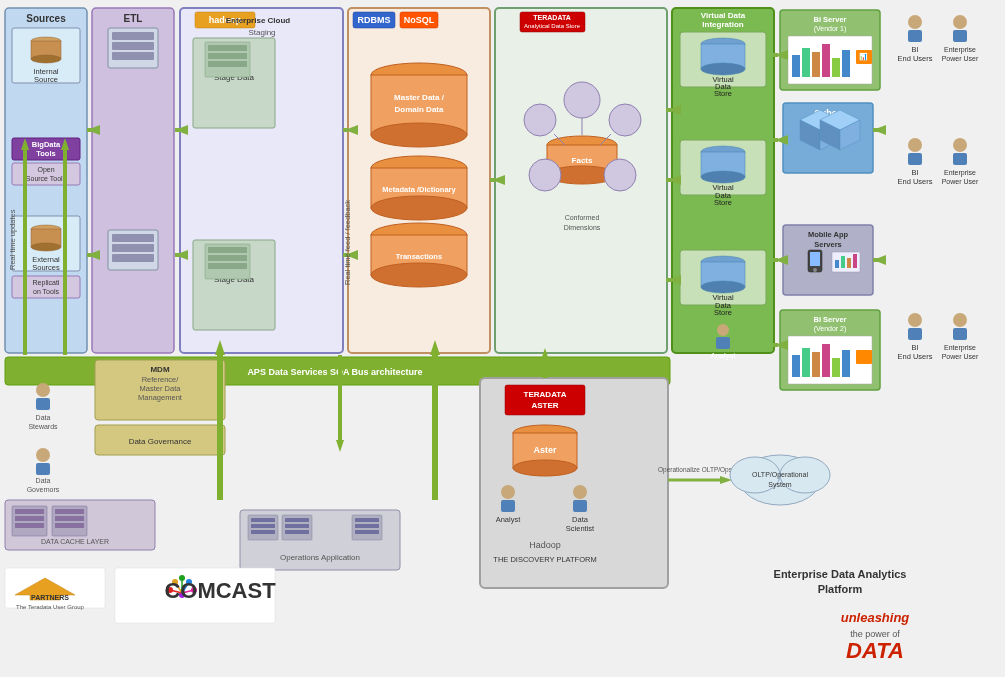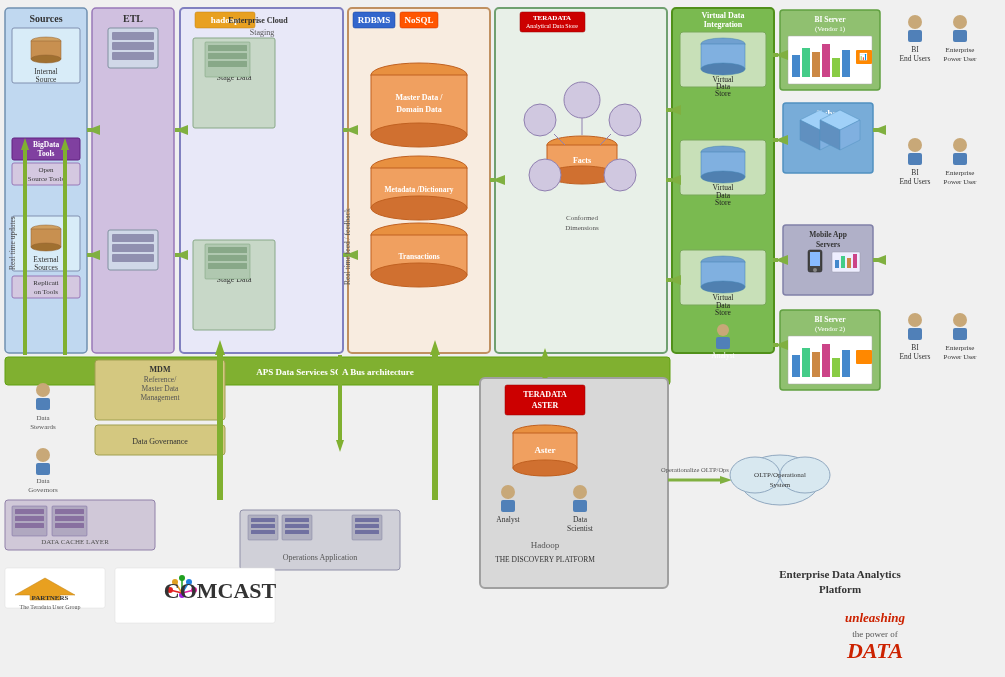--- a/index.html
+++ b/index.html
@@ -12,21 +12,20 @@
       overflow: hidden;
       position: relative;
     }
 
     .main-container {
       width: 1005px;
       height: 677px;
       background: white;
       position: relative;
       overflow: hidden;
-      font-family: Liberation Serif, serif;
     }
 
     
     svg.diagram {
       position: absolute;
       top: 0; left: 0;
     }
   </style>
 </head>
 <body>

